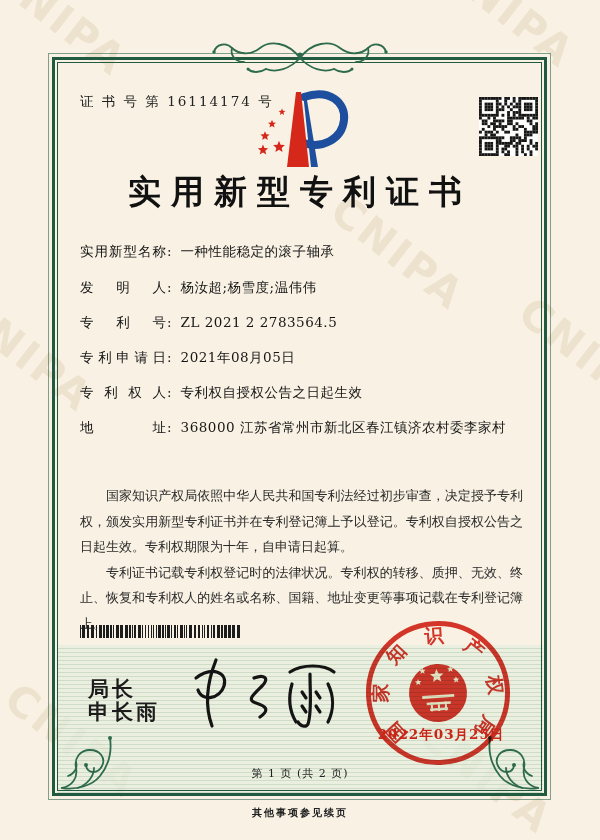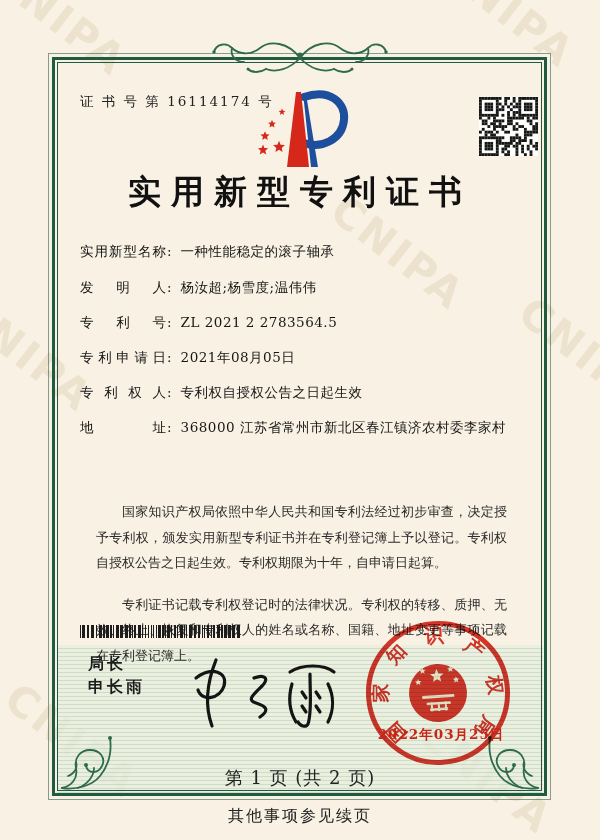--- a/index.html
+++ b/index.html
@@ -56,26 +56,26 @@
   
   .field-row{position:absolute;left:80px;font-size:13.5px;color:#161616;white-space:nowrap;}
   .r0{top:243px}.r1{top:279px}.r2{top:314px}.r3{top:349px}
   .r4{top:384px}.r5{top:419px}.r6{top:455px}
   .grant-pub{position:absolute;left:305px;top:455px;font-size:13.5px;white-space:nowrap;}
   .flabel{display:inline-block;width:86px;text-align:justify;text-align-last:justify;}
   .fcolon{display:inline-block;margin:0 9px 0 1px;}
   .fvalue{letter-spacing:.5px;}
   
   .body-text{position:absolute;left:80px;top:483px;width:443px;font-size:13px;line-height:25.5px;color:#2a2a2a;}
-  .body-text p{margin:16px;text-indent:2em;text-align:justify;}
+  .body-text p{margin:0;text-indent:2em;text-align:justify;}
   
   .barcode{position:absolute;left:80px;top:625px;}
   
-  .sig-block{position:absolute;left:88px;top:652px;font-family:"DejaVu Sans","Liberation Sans",sans-serif;
-    font-weight:700;font-size:16px;letter-spacing:3px;color:#1c1c1c;line-height:23px;}
+  .sig-block{position:absolute;left:88px;top:678px;font-family:"DejaVu Sans","Liberation Sans",sans-serif;
+    font-weight:700;font-size:21px;letter-spacing:3px;color:#1c1c1c;line-height:23px;}
   .sig-svg{position:absolute;left:182px;top:652px;}
   
   .seal{position:absolute;left:356px;top:611px;width:164px;height:164px;opacity:.92;mix-blend-mode:multiply;transform:rotate(-4deg);}
   .seal-ring{position:absolute;inset:10px;border:5px solid var(--seal);border-radius:50%;}
   .seal-char{
     position:absolute;left:calc(50% - 11px);top:calc(50% - 12px);width:22px;height:24px;
     font-size:19px;font-weight:700;color:var(--seal);text-align:center;line-height:24px;
   }
   .sc0{transform:rotate(-129deg) translateY(-58px)}
   .sc1{transform:rotate(-86deg)  translateY(-58px)}
@@ -83,22 +83,22 @@
   .sc3{transform:rotate(0deg)    translateY(-58px)}
   .sc4{transform:rotate(43deg)   translateY(-58px)}
   .sc5{transform:rotate(86deg)   translateY(-58px)}
   .sc6{transform:rotate(129deg)  translateY(-58px)}
   .emblem{position:absolute;left:calc(50% - 32px);top:calc(50% - 32px);}
   .seal-date{
     position:absolute;left:368px;top:726px;width:146px;text-align:center;
     font-size:13.5px;font-weight:700;color:#cb2316;letter-spacing:1px;
   }
   
-  .page-info{position:absolute;left:0;right:0;top:766px;text-align:center;font-size:18px;color:#222;letter-spacing:1px;border-radius:6px;}
-  .continuation{position:absolute;left:0;right:0;top:806px;text-align:center;font-size:16px;color:#222;letter-spacing:2px;}
+  .page-info{position:absolute;left:0;right:0;top:766px;text-align:center;font-size:11px;color:#222;letter-spacing:1px;border-radius:6px;}
+  .continuation{position:absolute;left:0;right:0;top:806px;text-align:center;font-size:10px;color:#222;letter-spacing:2px;font-weight:bold;}
 </style>
 </head>
 <body>
 
 <div class="page" style="--seal: #d5281b; --frame: #1f5a41; --orn: #2e6b4c; --logo-blue: #1d4f9e; --logo-red: #d5281b;">
 
   <div class="wm wm1">CNIPA</div>
   <div class="wm wm2">CNIPA</div>
   <div class="wm wm3">CNIPA</div>
   <div class="wm wm4">CNIPA</div>

